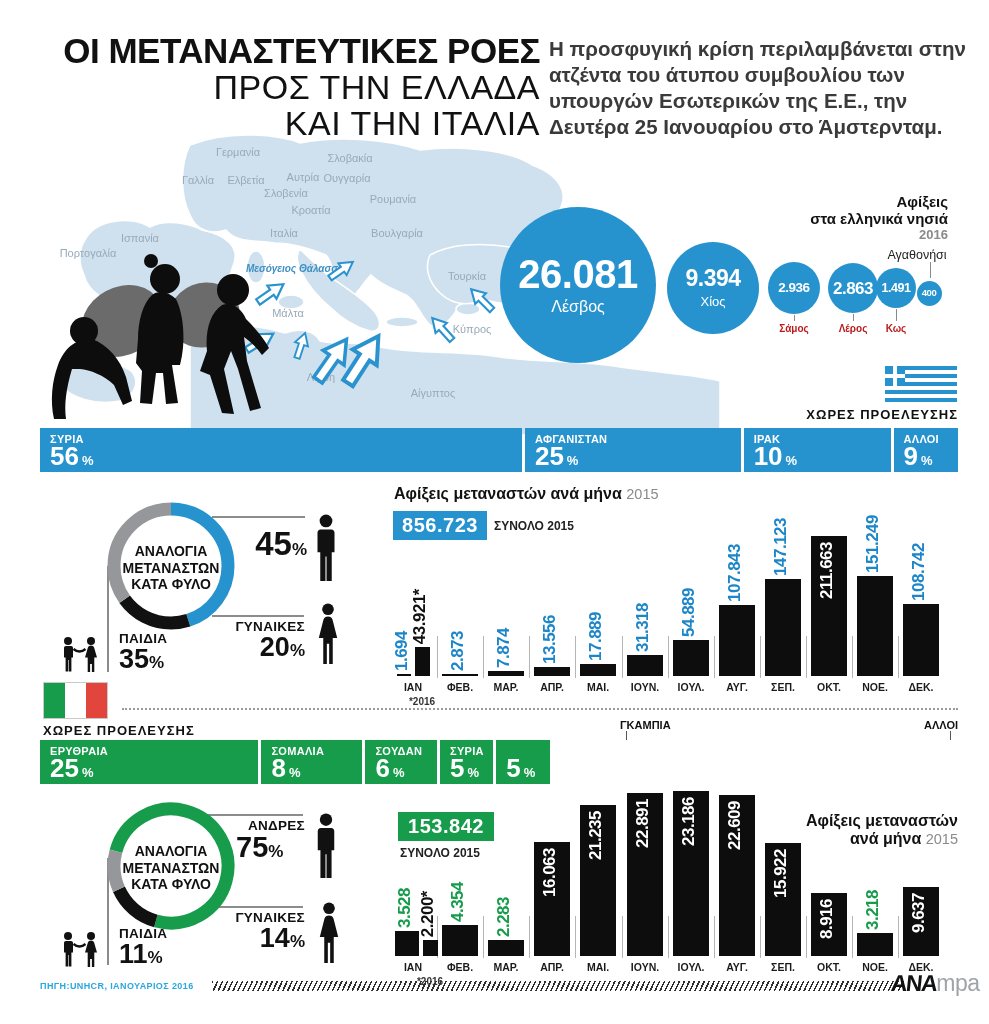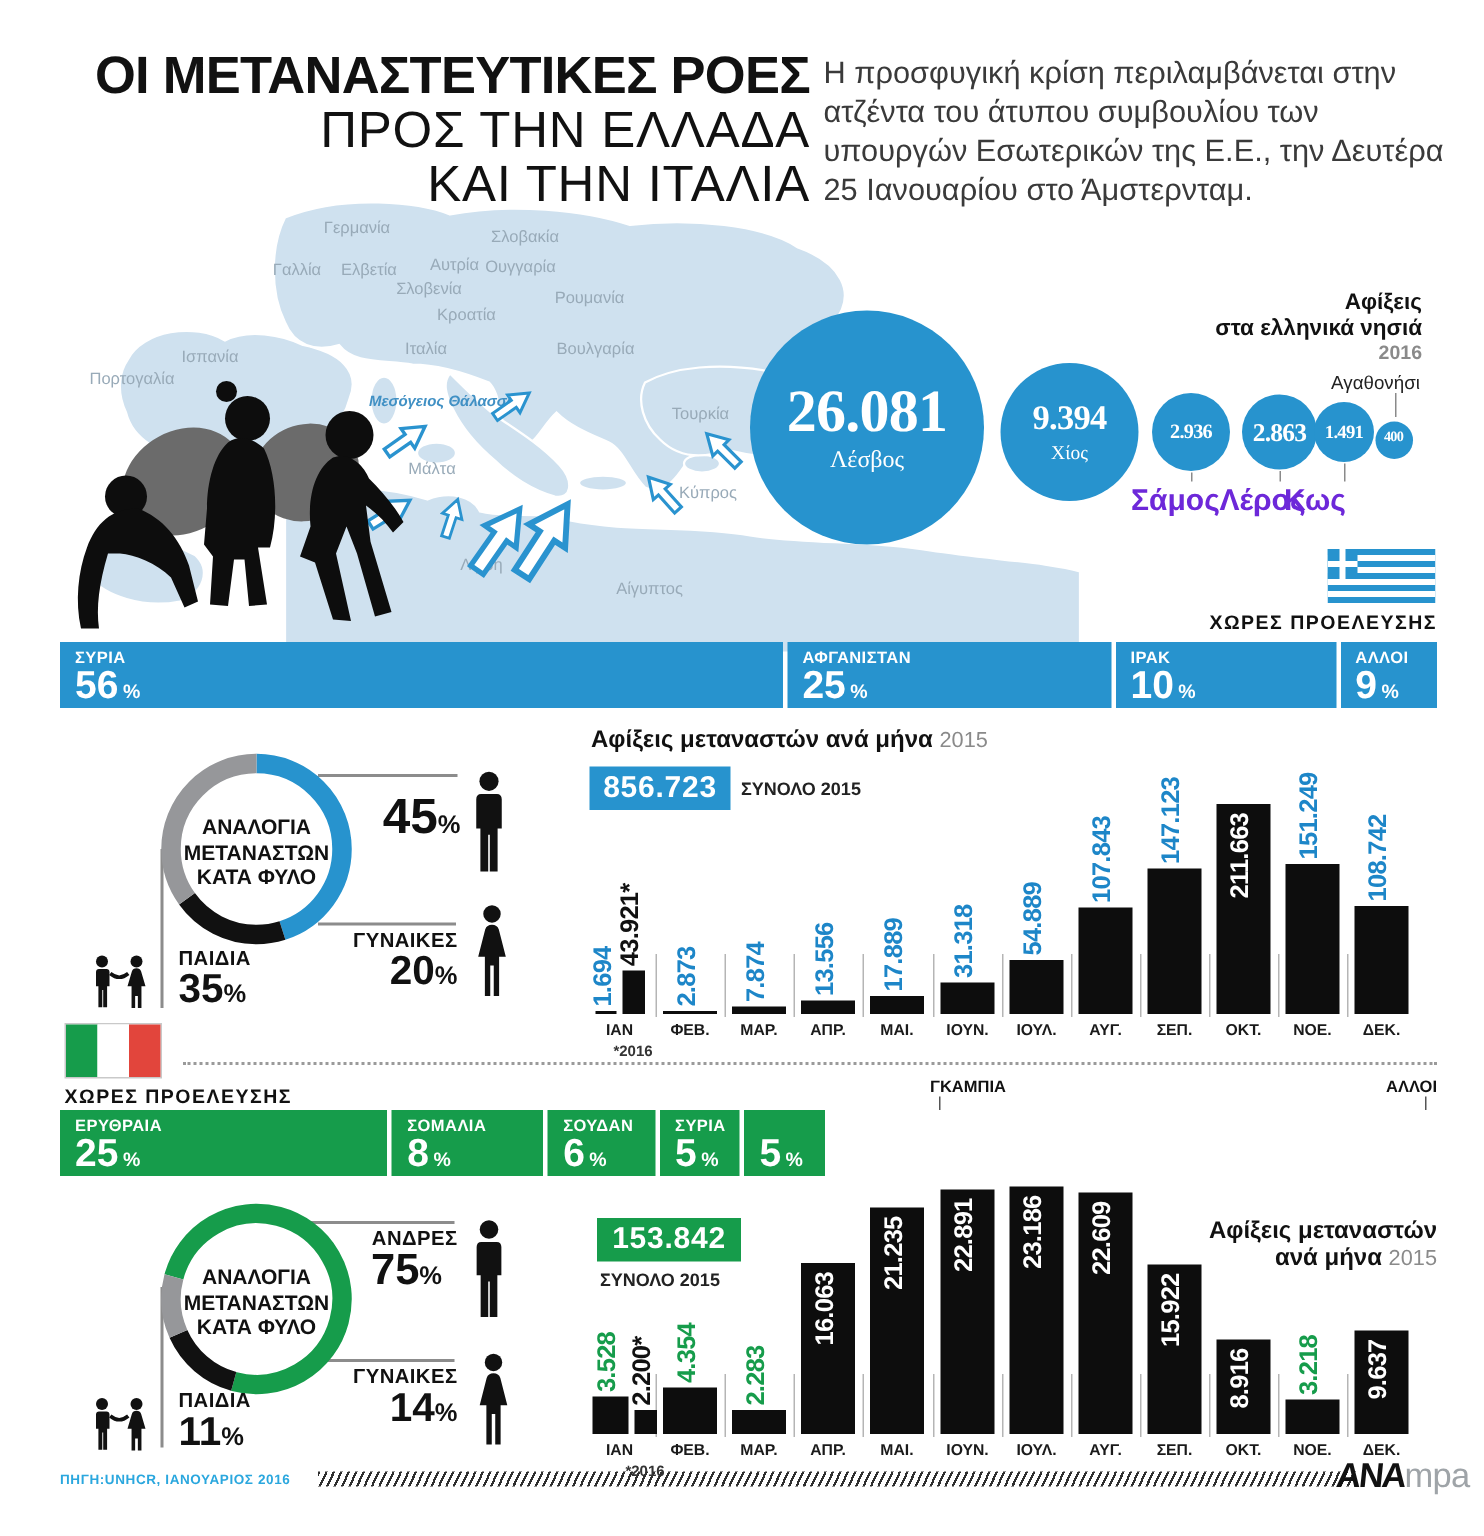--- a/index.html
+++ b/index.html
@@ -2,33 +2,33 @@
 <html><head>
 <meta charset="utf-8">
 <style>
   html,body{margin:0;padding:0;background:#fff;}
   .page{position:relative;width:989px;height:1024px;background:#fff;overflow:hidden;
         font-family:"Liberation Sans","DejaVu Sans",sans-serif;color:#111;}
   
   #title{position:absolute;left:40px;top:32px;width:500px;text-align:right;line-height:1.06;}
   #title .t1{font-size:35px;font-weight:800;letter-spacing:-0.5px;}
   #title .t2{font-size:34px;font-weight:300;letter-spacing:0.5px;}
-  #intro{position:absolute;left:549px;top:36px;width:420px;font-size:20.5px;font-weight:400;
+  #intro{position:absolute;left:549px;top:36px;width:420px;font-size:20.5px;font-weight:700;
          color:#3a3a3a;line-height:1.27;margin:0;}
   
   #map-svg,#arrows-svg,#people-svg{position:absolute;left:0;top:0;}
   .map-label{position:absolute;transform:translate(-50%,-50%);font-size:11px;color:#98aab8;white-space:nowrap;z-index:2;}
   #sea-label{position:absolute;transform:translate(-50%,-50%);font-size:10px;font-weight:700;font-style:italic;color:#4090c4;z-index:2;white-space:nowrap;}
   
   .bubble{position:absolute;border-radius:50%;background:#2793ce;color:#fff;display:flex;flex-direction:column;
-          align-items:center;justify-content:center;z-index:4;font-family:Liberation Serif, serif;}
+          align-items:center;justify-content:center;z-index:4;}
   .bubble-num{font-weight:800;line-height:1;letter-spacing:-0.5px;}
   .bubble-name{font-weight:400;margin-top:4px;}
   .bubble-tick{position:absolute;width:1px;background:#8a8a8a;z-index:4;}
-  .bubble-below{position:absolute;font-weight:700;font-size:20px;color:#6d28d9;z-index:4;}
+  .bubble-below{position:absolute;text-align:center;font-weight:700;font-size:10px;color:#b91c1c;z-index:4;}
   .bubble-above{position:absolute;text-align:center;font-size:12.5px;color:#222;z-index:4;}
   #islands-title{position:absolute;right:41px;top:193px;text-align:right;line-height:1.15;z-index:4;}
   #islands-title .l{font-size:15px;font-weight:800;}
   #islands-title .y{font-size:13px;font-weight:700;color:#8a8a8a;}
   
   #flag-gr{position:absolute;left:885px;top:366px;z-index:4;}
   #flag-it{position:absolute;left:43px;top:682px;z-index:4;border:1px solid #c9c9c9;width:63px;height:35px;display:flex;}
   #flag-it div{flex:1;}
   
   .origin-caption{position:absolute;font-size:13px;font-weight:800;letter-spacing:1px;z-index:4;}
@@ -294,21 +294,21 @@
       <circle cx="65" cy="65" r="57" fill="none" stroke="#111111" stroke-width="13" stroke-dasharray="50.1398187512931 358.1415625092364" stroke-dashoffset="-268.6061718819273" transform="rotate(-165 65 65)"></circle>
       <circle cx="65" cy="65" r="57" fill="none" stroke="#96979a" stroke-width="13" stroke-dasharray="39.395571876016 358.1415625092364" stroke-dashoffset="-318.7459906332204" transform="rotate(-165 65 65)"></circle>
     </svg>
   <div class="donut-center" style="left:109px;top:843px;">
     <div>ΑΝΑΛΟΓΙΑ</div>
     <div>ΜΕΤΑΝΑΣΤΩΝ</div>
     <div>ΚΑΤΑ ΦΥΛΟ</div>
   </div>
   <div class="cl-line" style="left:205px;top:814px;width:98px;"></div>
   <div class="g-label" style="left:233px;top:818px;width:72px;">ΑΝΔΡΕΣ</div>
-  <div class="g-big" style="left:236px;top:833px;width:70px;text-align:center;font-size:29px;">
+  <div class="g-big" style="left:236px;top:833px;width:70px;text-align:left;font-size:29px;">
     <span>75</span><span class="pct">%</span>
   </div>
   <svg class="picto" width="26" height="66" viewBox="0 0 24 64" style="left:313px;top:813px;">
       <use href="#i-man"></use>
     </svg>
   <div class="cl-line" style="left:205px;top:906px;width:98px;"></div>
   <div class="g-label" style="left:230px;top:910px;width:75px;">ΓΥΝΑΙΚΕΣ</div>
   <div class="g-big" style="left:237px;top:925px;width:68px;text-align:right;font-size:27px;">
     <span>14</span><span class="pct">%</span>
   </div>

